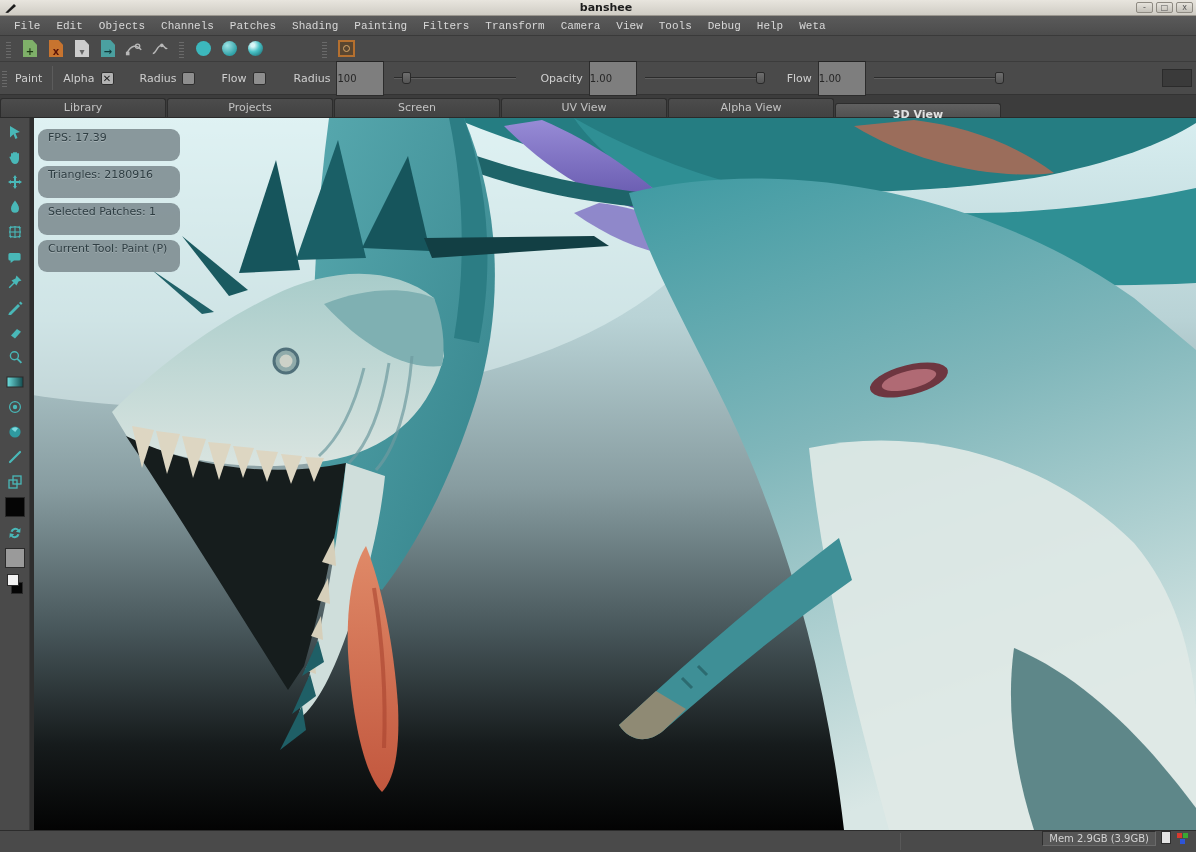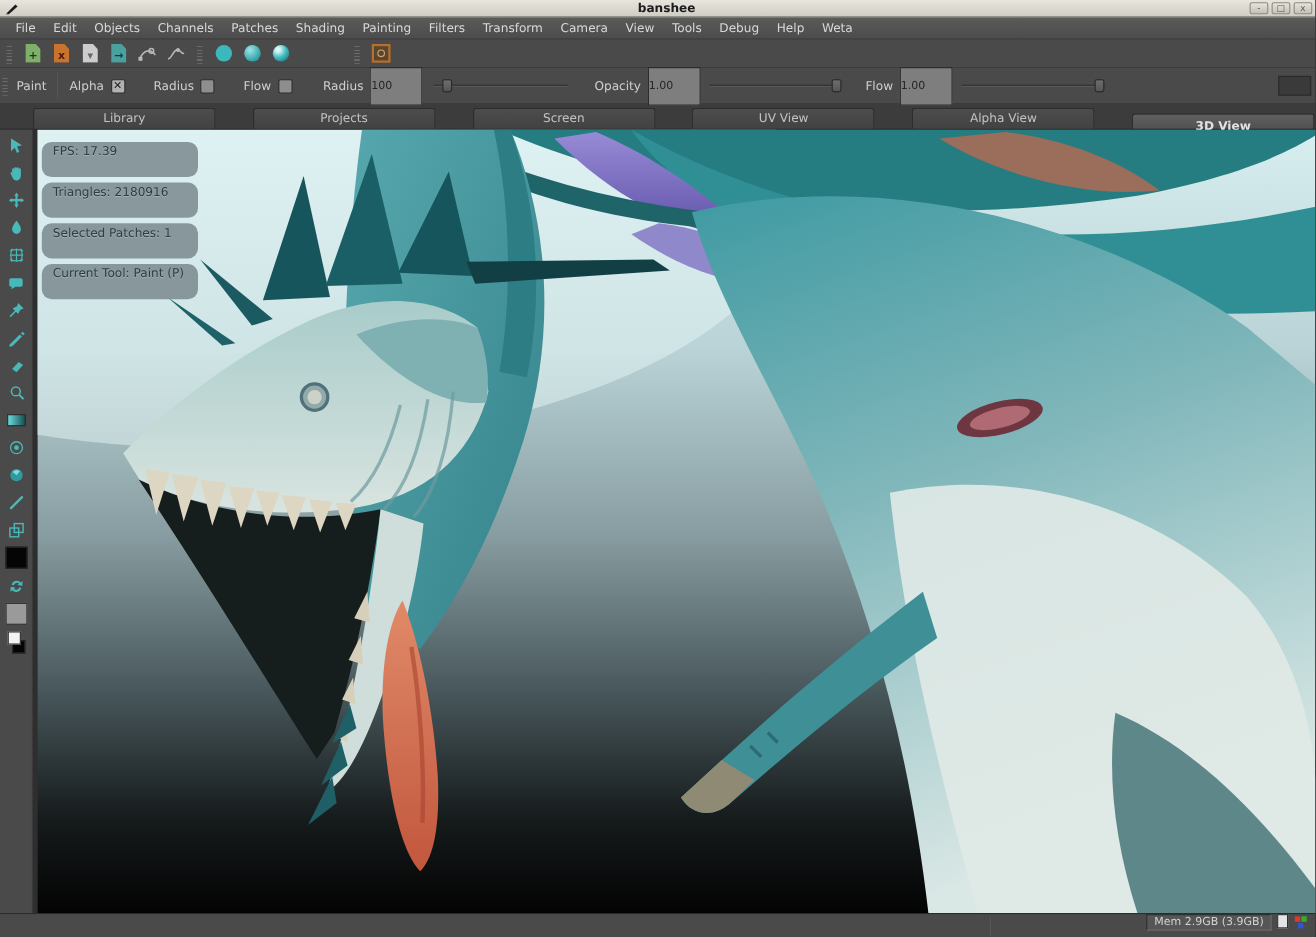--- a/index.html
+++ b/index.html
@@ -8,21 +8,21 @@
 
   
   .titlebar { height:16px; background:linear-gradient(#e8e5de,#cfccc4); display:flex; align-items:center; position:relative; border-bottom:1px solid #9a968e; }
   .titlebar .appicon { width:14px; height:12px; margin-left:4px; }
   .titlebar .title { position:absolute; left:16px; right:0; text-align:center; font-size:11px; font-weight:bold; color:#1c1c1c; }
   .winbtns { position:absolute; right:3px; top:2px; display:flex; gap:3px; }
   .winbtn { width:17px; height:11px; background:linear-gradient(#e6e3dc,#c4c1b9); border:1px solid #8e8a82; border-radius:2px; font-size:8px; line-height:9px; text-align:center; color:#555; }
 
   
   .menubar { height:20px; background:linear-gradient(#5a5a5a,#4c4c4c); display:flex; align-items:center; padding-left:6px; border-bottom:1px solid #3a3a3a; }
-  .menu-item { font-size:11px; color:#d8d8d8; padding:2px 8px; cursor:default; }
+  .menu-item { font-size:11px; color:#d8d8d8; padding:2px 8px; cursor:default;font-family:Liberation Mono, monospace; }
 
   
   .toolbar { height:26px; background:#4a4a4a; display:flex; align-items:center; gap:8px; padding-left:4px; border-bottom:1px solid #3c3c3c; }
   .grip { width:5px; height:18px; background-image:repeating-linear-gradient(0deg,#6a6a6a 0 1px,transparent 1px 3px); margin:0 2px; }
   .tb-icon { width:18px; height:18px; display:flex; align-items:center; justify-content:center; }
   .doc { width:14px; height:17px; clip-path:polygon(0 0,68% 0,100% 28%,100% 100%,0 100%); display:flex; align-items:flex-end; justify-content:center; font-size:10px; font-weight:bold; }
   .sphere { width:15px; height:15px; border-radius:50%; }
   .sph-flat  { background:#3cb8bd; }
   .sph-basic { background:radial-gradient(circle at 35% 30%, #9fe4e6, #2fa2a8 70%); }
   .sph-full  { background:radial-gradient(circle at 32% 28%, #d8f6f7 0 12%, #49c2c6 45%, #18666e 95%); }
@@ -35,21 +35,21 @@
   .vsep { width:1px; height:24px; background:#3a3a3a; border-right:1px solid #5c5c5c; margin:0 4px; }
   .cb { width:13px; height:13px; background:#b2b2b2; border:1px solid #2e2e2e; border-radius:2px; font-size:10px; line-height:12px; text-align:center; color:#1c1c1c; font-weight:bold; }
   .cb.un { background:#8e8e8e; color:transparent; }
   .numbox { width:48px; height:35px; background:#7e7e7e; border:1px solid #2c2c2c; border-top-color:#242424; color:#262626; font-size:10px; padding:0 0; font-family:"DejaVu Sans",sans-serif; }
   .slider { position:relative; height:14px; }
   .slider .rail { position:absolute; left:0; right:0; top:6px; height:2px; background:#2c2c2c; border-bottom:1px solid #5e5e5e; }
   .slider .handle { position:absolute; top:1px; width:9px; height:12px; background:linear-gradient(#6e6e6e,#555); border:1px solid #2a2a2a; border-radius:2px 2px 3px 3px; }
   .endbox { width:30px; height:18px; background:#3a3a3a; border:1px solid #2b2b2b; margin-left:auto; margin-right:4px; }
 
   
-  .tabbar { height:23px; background:#3c3c3c; display:flex; align-items:flex-end; padding-left:30px; border-bottom:1px solid #2a2a2a;justify-content:space-between; }
+  .tabbar { height:23px; background:#3c3c3c; display:flex; align-items:flex-end; border-bottom:1px solid #2a2a2a; }
   .tab { width:166px; height:19px; background:linear-gradient(#4c4c4c,#424242); border:1px solid #2d2d2d; border-bottom:none; border-radius:3px 3px 0 0; font-size:11px; color:#c2c2c2; text-align:center; line-height:18px; margin-right:1px; }
   .tab.active { height:14px; background:linear-gradient(#606060,#515151); color:#e2e2e2; line-height:22px; font-weight:bold; }
 
   
   .main { position:relative; height:712px; background:#2e2e2e; }
   .toolcol { position:absolute; left:0; top:0; bottom:0; width:30px; background:#4a4a4a; display:flex; flex-direction:column; align-items:center; padding-top:4px; gap:6px; border-right:1px solid #3a3a3a; }
   .tool { width:20px; height:19px; display:flex; align-items:center; justify-content:center; }
   .swatch { width:20px; height:20px; border:1px solid #2a2a2a; }
   .viewport { position:absolute; left:34px; top:0; width:1162px; height:712px; }
   .viewport svg { display:block; width:100%; height:100%; }

